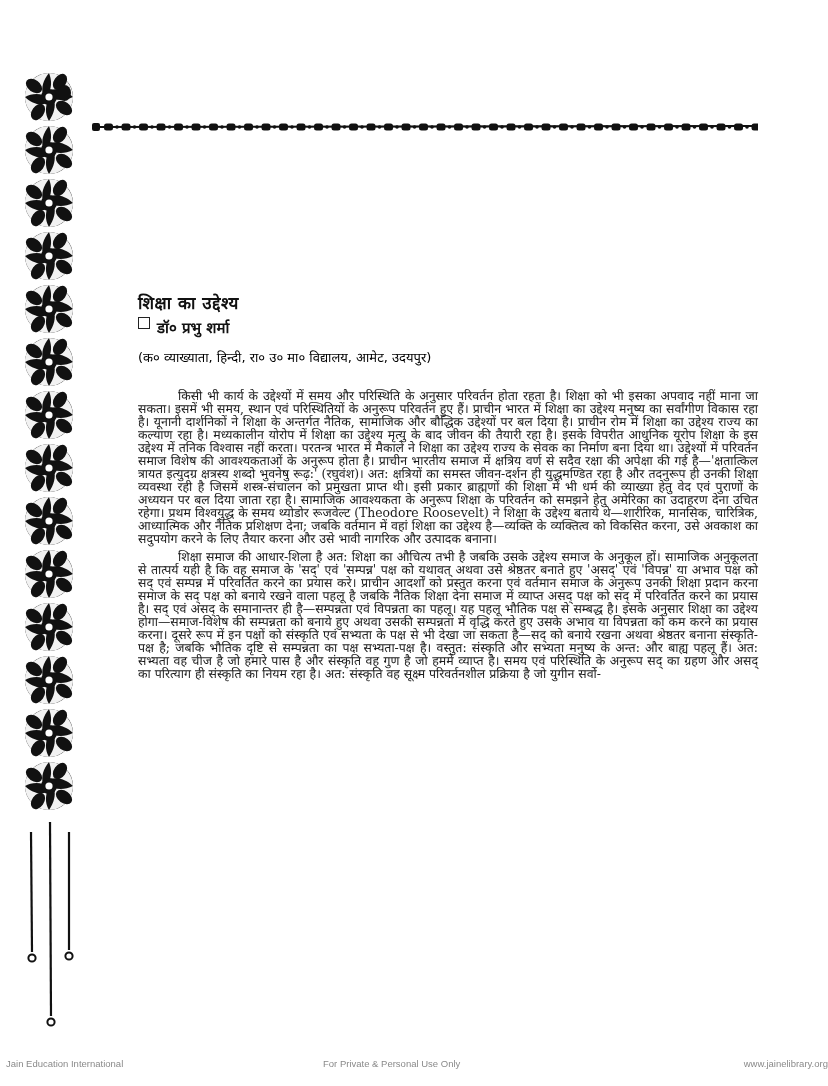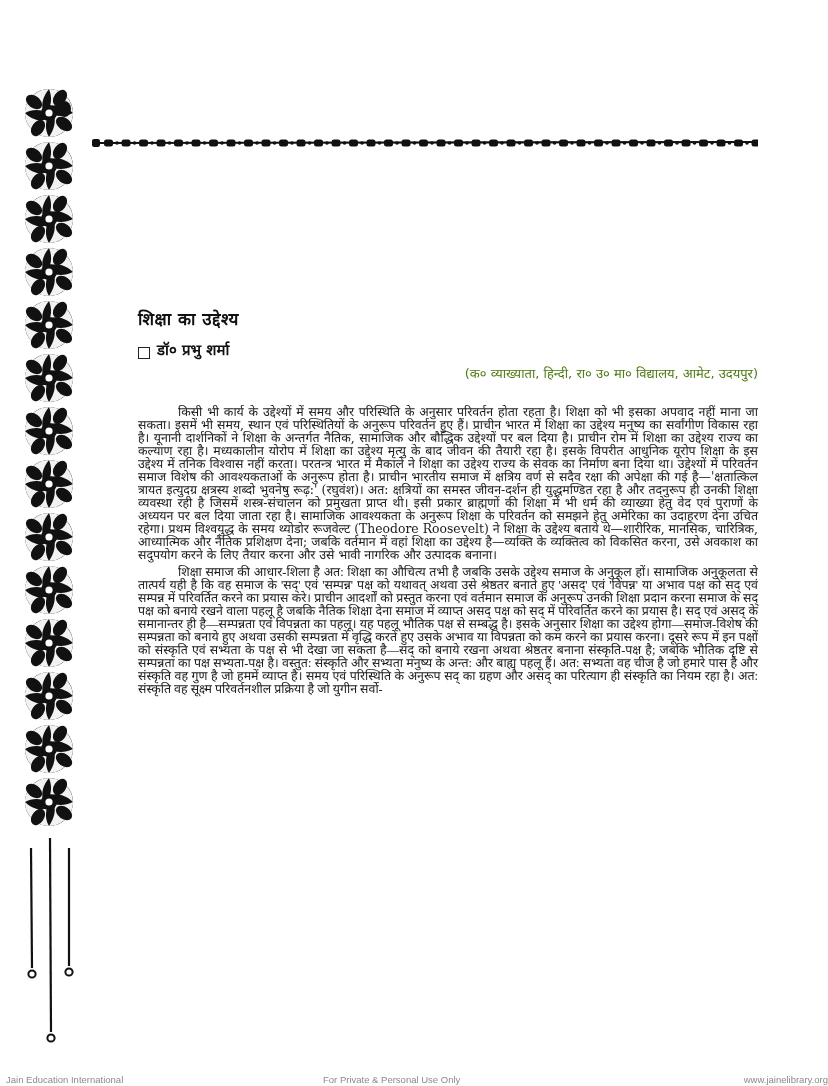--- a/index.html
+++ b/index.html
@@ -1,37 +1,37 @@
 <!DOCTYPE html>
 <html><head>
 <meta charset="utf-8">
 <style>
   html, body { margin:0; padding:0; background:#ffffff; }
   body { width:828px; height:1086px; position:relative; overflow:hidden;
          font-family: "DejaVu Sans", sans-serif; color:#1a1a1a; }
-  .page { position:absolute; left:0; top:0; width:828px; height:1036px;margin-top:16px; }
+  .page { position:absolute; left:0; top:0; width:828px; height:1036px; }
 
   
   .border-ornament { position:absolute; left:22px; top:70px; width:54px; height:960px; }
 
   
   .bullet { position:absolute; left:58px; top:85px; width:13px; height:16px; border-radius:50%; background:#111; }
   .chain-rule { position:absolute; left:92px; top:121px; width:666px; height:12px; }
 
   
   .article { position:absolute; left:138px; top:290px; width:620px; }
   .title { font-family:"DejaVu Sans", sans-serif; font-weight:bold; font-size:17px; letter-spacing:0.5px; margin:0; height:26px; line-height:26px; color:#111; }
-  .author-row { display:flex; align-items:flex-end; gap:7px; height:26px; margin-top:1px; }
+  .author-row { display:flex; align-items:flex-start; gap:7px; height:26px; margin-top:1px; }
   .author-box { width:12px; height:12px; border:1.5px solid #222; box-sizing:border-box; }
   .author { font-weight:bold; font-size:15px; color:#111; }
-  .affiliation { font-size:13px; color:#4d7c0f; margin-top:4px; height:22px; line-height:22px;text-align:right; }
+  .affiliation { font-size:13px; color:#000000; margin-top:4px; height:22px; line-height:22px; }
 
   .para { font-family:"DejaVu Serif", serif; font-size:12.4px; line-height:13px; text-align:justify; margin:0; color:#1b1b1b; }
   .para.p1 { margin-top:20px; text-indent:40px; }
-  .para.p2 { margin-top:5px; text-indent:40px;font-family:Liberation Serif, serif; }
+  .para.p2 { margin-top:5px; text-indent:40px; }
 
   
   .footer { position:absolute; left:0; top:1058px; width:828px; height:16px; font-family:"Liberation Sans", sans-serif; font-size:9.5px; color:#8a8a8a; }
   .footer span { position:absolute; top:0; white-space:nowrap; }
   .f-left { left:6px;text-align:center; }
   .f-center { left:323px; }
   .f-right { right:0; }
 </style>
 </head>
 <body>

